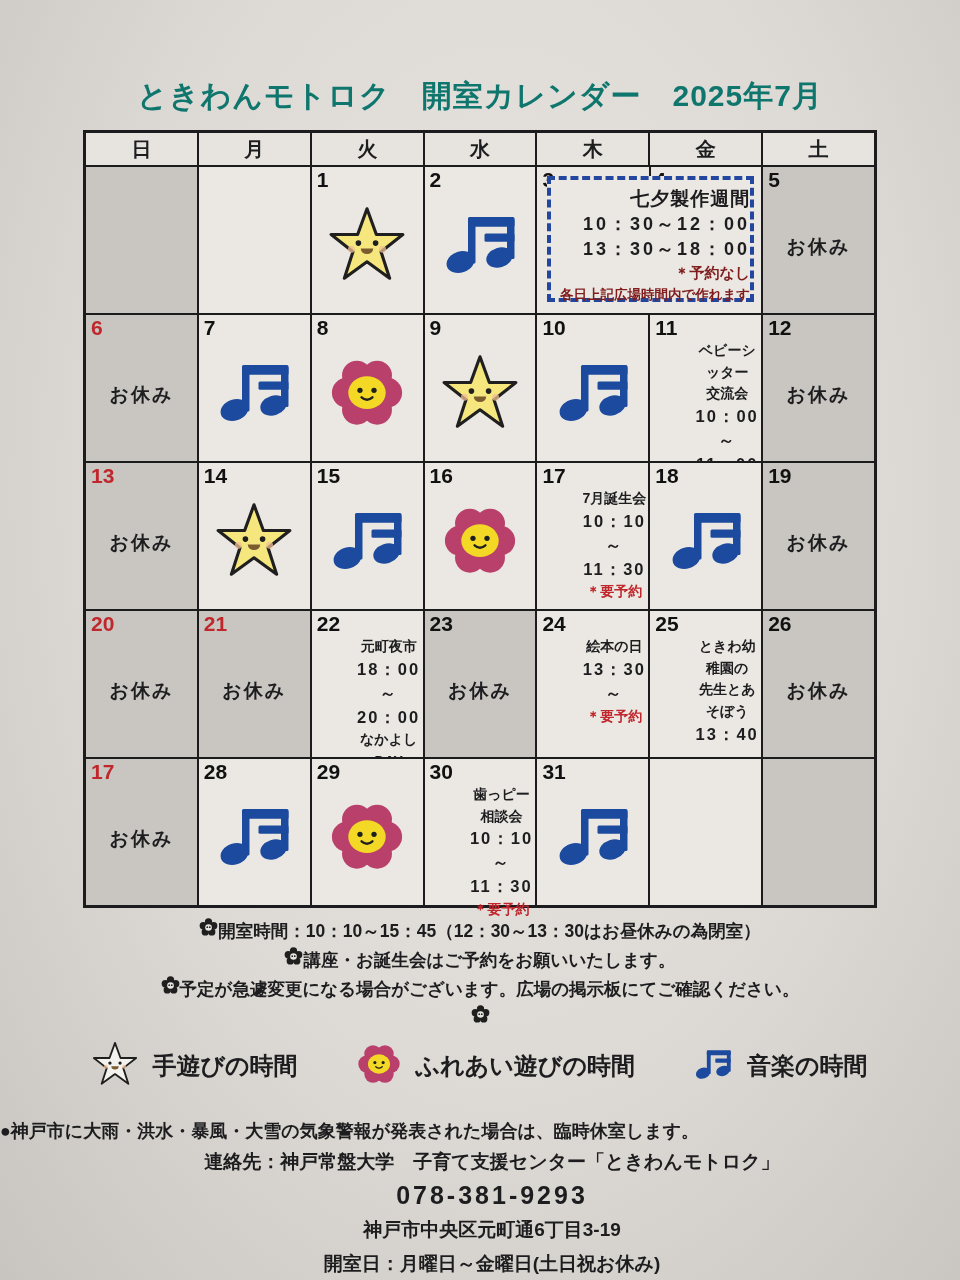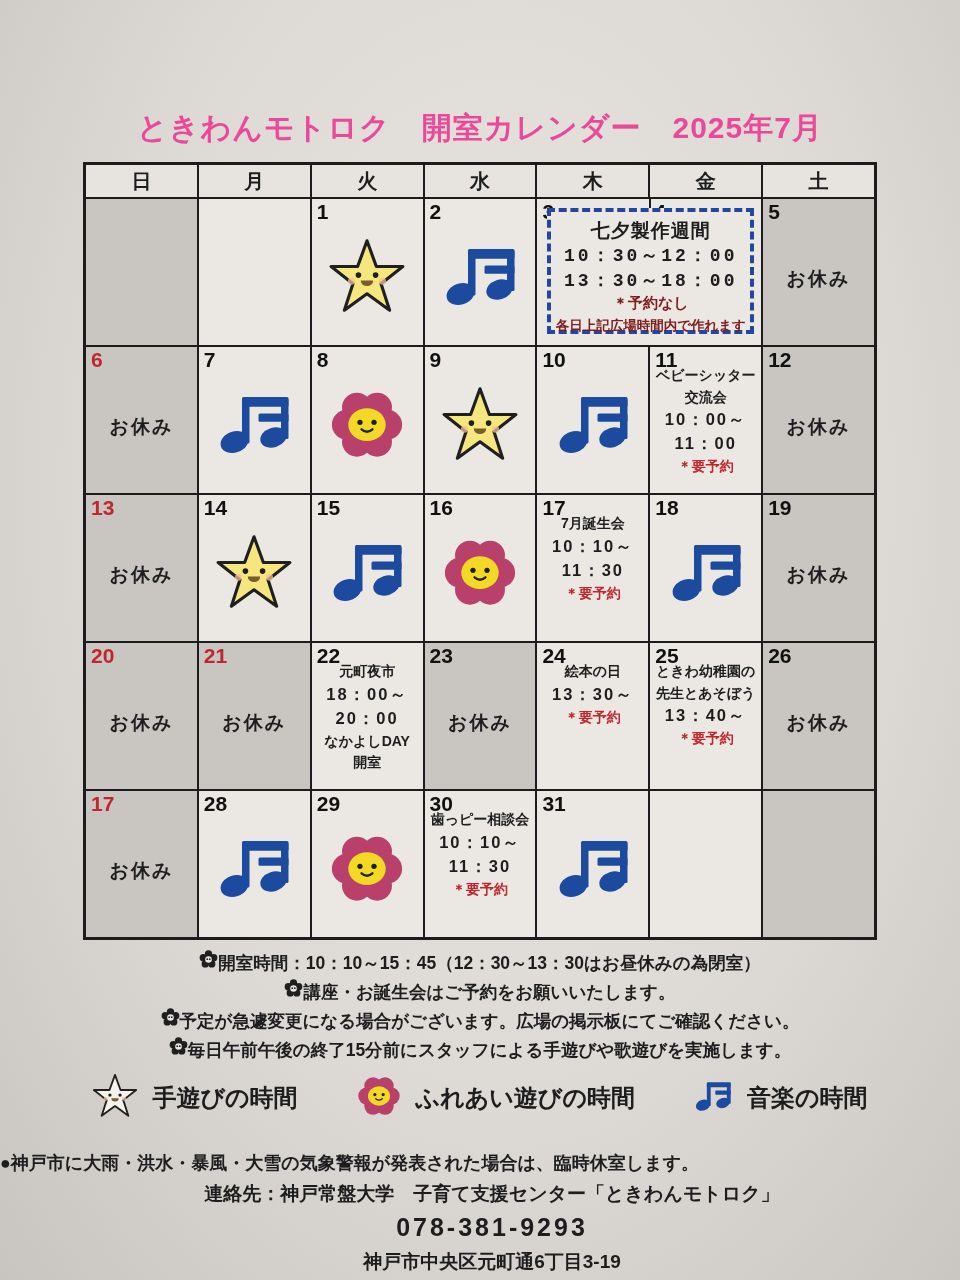--- a/index.html
+++ b/index.html
@@ -3,22 +3,22 @@
 <meta charset="utf-8">
 <style>
   * { margin:0; padding:0; box-sizing:border-box; }
   html,body { width:960px; height:1280px; overflow:hidden; }
   body {
     font-family:"Liberation Sans","DejaVu Sans",sans-serif;
     font-weight:bold; color:#1d1d1f;
     background:radial-gradient(ellipse at 52% 38%, #e9e6e1 0%, #ddd9d4 55%, #c8c5c1 100%);
   }
   .page-title {
-    text-align:center; padding-top:108px; font-size:30px; letter-spacing:1px;
-    color:#ec4899;
+    text-align:center; padding-top:76px; font-size:30px; letter-spacing:1px;
+    color:#0f766e;
   }
   .calendar {
     width:794px; margin:13px auto 0;
     display:grid; grid-template-columns:repeat(7,1fr);
     grid-template-rows:32px repeat(5,146px);
     gap:2px; background:#1c1c1e; border:3px solid #1c1c1e;
   }
   .hcell {
     background:#e7e4df; display:flex; align-items:center; justify-content:center;
     font-size:20px;
@@ -30,32 +30,32 @@
   }
   .daynum.red { color:#c0272d; }
   .closed-label {
     position:absolute; top:55%; left:0; width:100%; transform:translateY(-50%);
     text-align:center; font-size:19px; letter-spacing:2px;
   }
   .icon-wrap {
     position:absolute; top:50%; left:50%; transform:translate(-50%,-44%);
     display:flex;
   }
-  .event-lines { padding-top:18px; text-align:center; }
+  .event-lines { padding-top:25px; text-align:center;margin-left:43px; }
   .event-lines .ln { font-size:14px; line-height:1.55; }
   .event-lines .ln.time { font-size:16.5px; letter-spacing:2px; line-height:1.45; }
   .event-lines .ln.red { color:#c0272d; }
   .span2 { grid-column:span 2; }
   .span2::before {
     content:""; position:absolute; left:50%; top:0; width:2px; height:10px; background:#1c1c1e;
   }
   .daynum.second { left:calc(50% + 5px); }
   .tanabata-box {
     position:absolute; top:9px; left:10px; right:7px; bottom:11px;
-    border:4px dashed #23479e; background:#ebe8e3; text-align:center; padding-top:6px;font-family:Liberation Mono, monospace;
+    border:4px dashed #23479e; background:#ebe8e3; text-align:right; padding-top:6px;
   }
   .tanabata-box .t-title { font-size:19px; letter-spacing:1px; }
   .tanabata-box .ln { font-size:15px; line-height:1.5; }
   .tanabata-box .ln.time { font-size:18px; letter-spacing:3px; line-height:1.4; }
   .tanabata-box .ln.red { color:#7f1d1d; }
   .tanabata-box .ln.red.small { font-size:13.5px; }
   .notes { margin-top:9px; text-align:center; }
   .note-line { font-size:17.5px; line-height:1.65; display:flex; align-items:center; justify-content:center; }
   .note-line svg { flex:0 0 auto; }
   .legend {
@@ -448,21 +448,20 @@
       <circle cx="12" cy="5" r="4.6"></circle>
             <circle cx="18.6" cy="9.8" r="4.6"></circle>
       <circle cx="16.1" cy="17.6" r="4.6"></circle>
             <circle cx="7.9" cy="17.6" r="4.6"></circle>
       <circle cx="5.4" cy="9.8" r="4.6"></circle>
     </g>
     <circle cx="12" cy="12" r="4.2" fill="#e9e6e1"></circle>
     <circle cx="10.4" cy="11.6" r="1.1" fill="#1f1f1f"></circle>
     <circle cx="13.6" cy="11.6" r="1.1" fill="#1f1f1f"></circle>
   </svg></span>
-      <span>毎日午前午後の終了15分前にスタッフによる手遊びや歌遊びを実施します。</span>
     </div>
   </div>
 
 <div class="legend" id="legend">
     <span><svg width="46" height="46" viewBox="0 0 100 100">
       <polygon points="50,4 62,37 96,37 68,59 79,93 50,72 21,93 32,59 4,37 38,37" fill="#f4f2ed" stroke="#1f1f1f" stroke-width="4" stroke-linejoin="round"></polygon>
       <circle cx="39" cy="48" r="3.6" fill="#1f1f1f"></circle>
       <circle cx="61" cy="48" r="3.6" fill="#1f1f1f"></circle>
       <path d="M42,55 a8,7 0 0 0 16,0 z" fill="#7a5c2e"></path>
       <circle cx="30" cy="56" r="4.5" fill="#f0c096" opacity="0.75"></circle>

